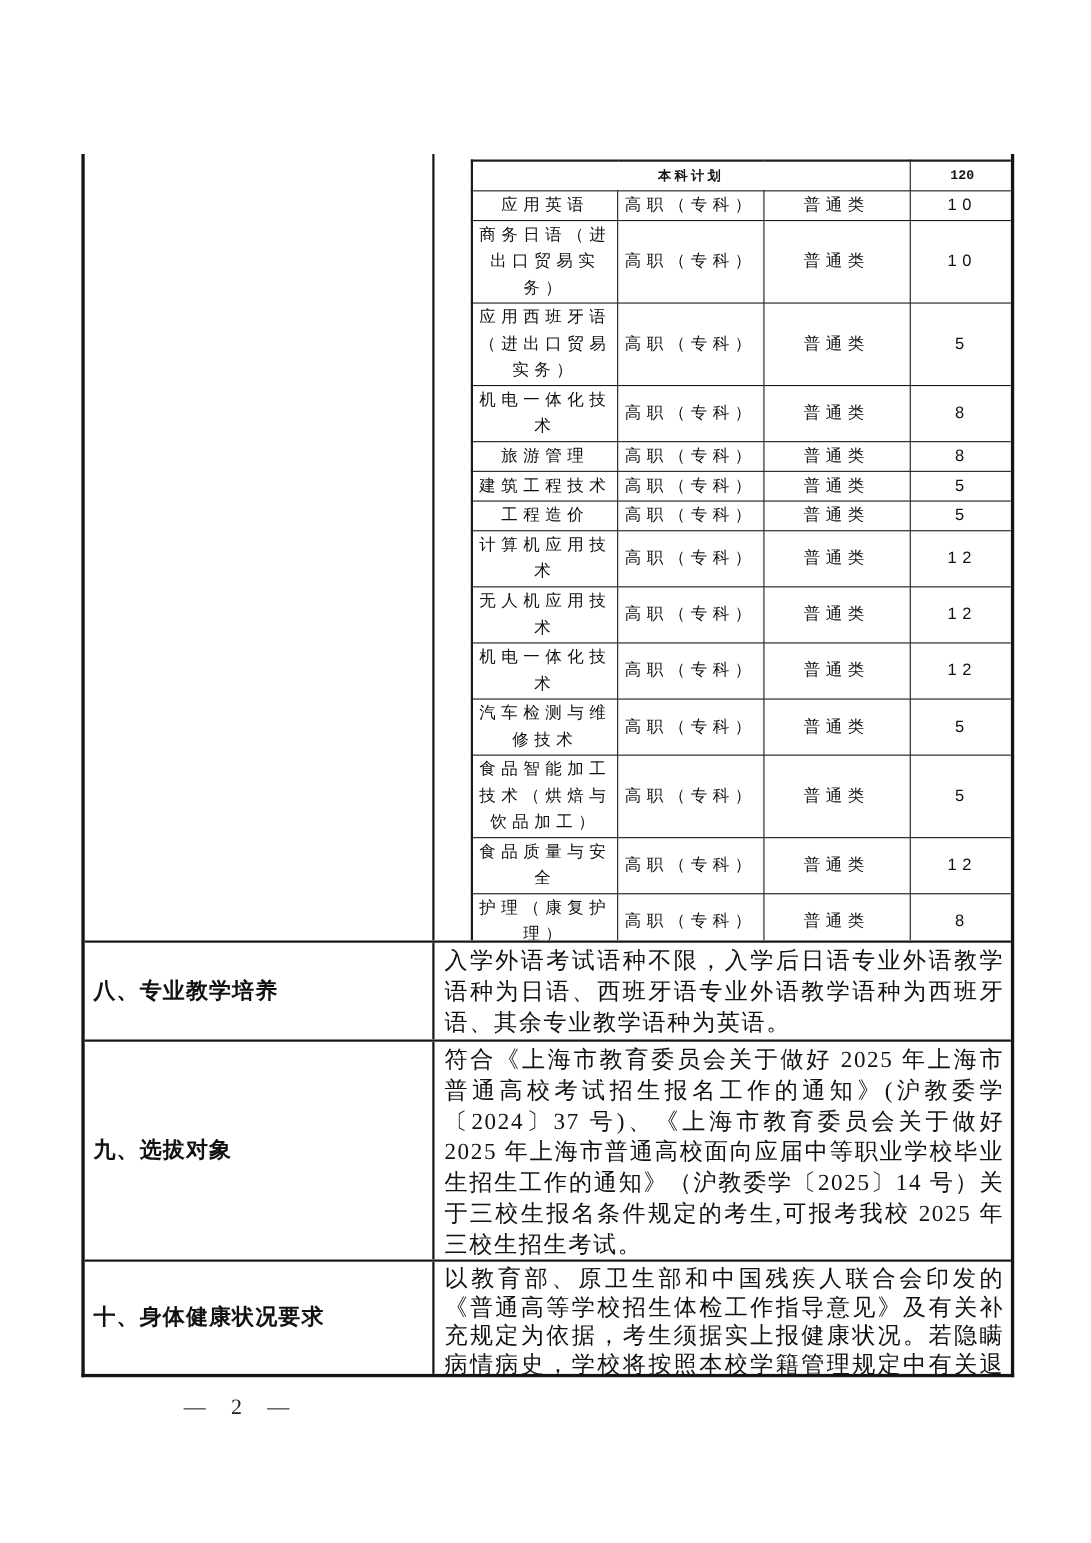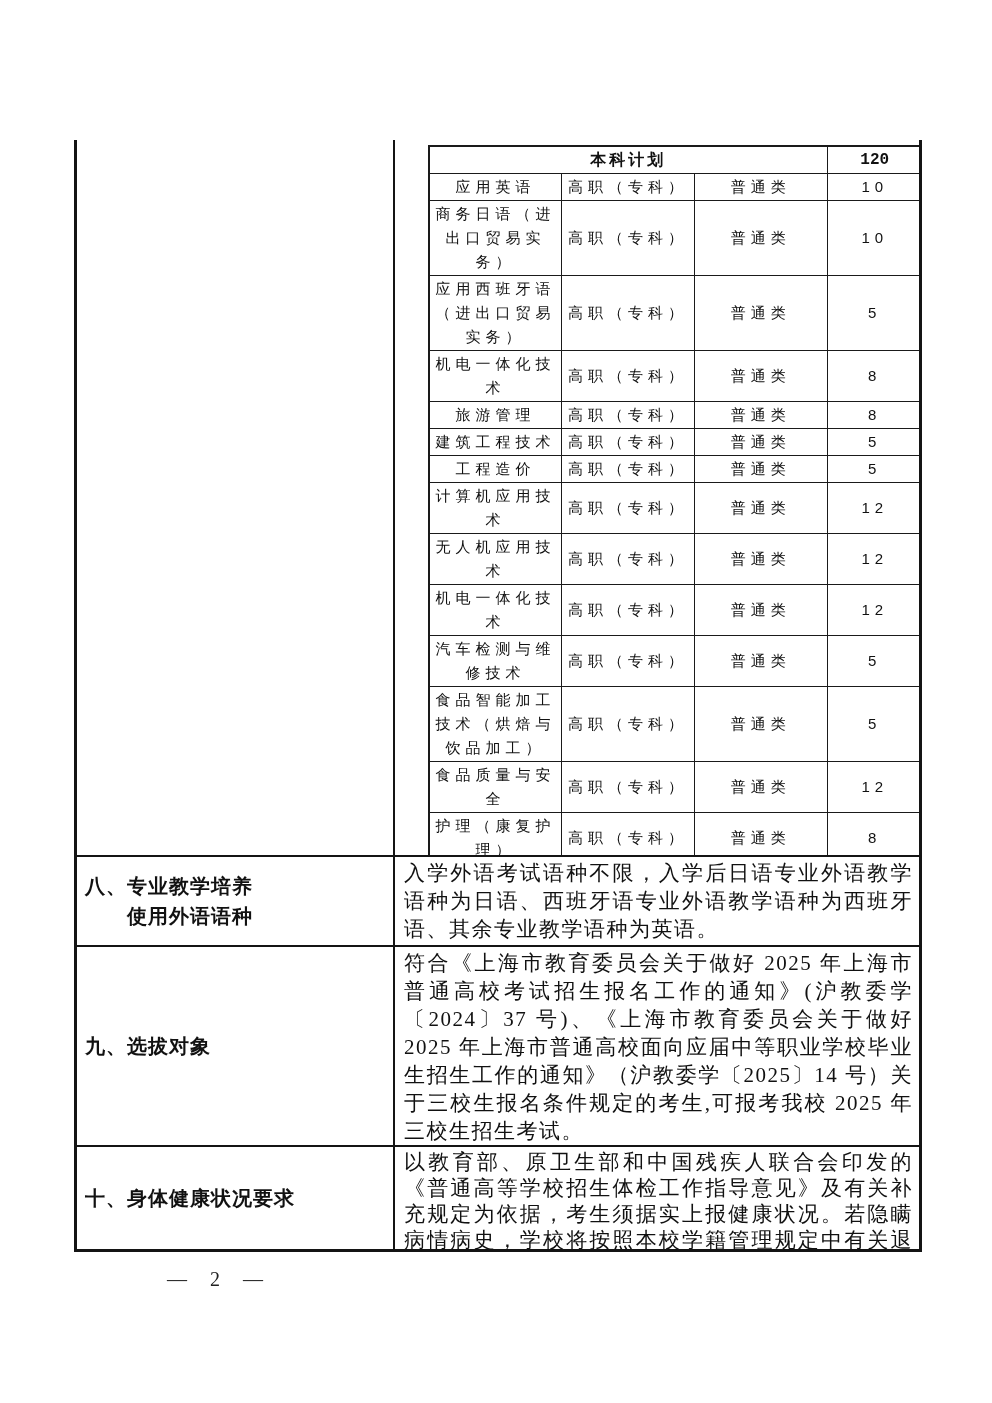--- a/index.html
+++ b/index.html
@@ -30,21 +30,21 @@
   table.plan{border-collapse:collapse;width:496px;margin:3px 0 0 24px;table-layout:fixed;}
   table.plan{border:2px solid #1a1a1a;}
   table.plan td{border:1.5px solid #1a1a1a;text-align:center;vertical-align:middle;
                 font-size:15px;letter-spacing:5px;line-height:24px;padding:1px 2px;}
   table.plan tr{height:27px;}
   td.c-major{width:195px;margin-top:20px;}
   td.c-level{width:117px;}
   td.c-cat{width:88px;}
   td.c-num{width:96px;font-family:"Liberation Sans","DejaVu Sans",sans-serif;
            letter-spacing:0;font-size:15px;}
-  tr.plan-total td{font-weight:bold;font-size:16px;letter-spacing:3px;margin-top:40px;}
+  tr.plan-total td{font-weight:bold;font-size:12px;letter-spacing:3px;margin-top:40px;}
   tr.plan-total td.c-num{letter-spacing:0;font-family:Liberation Mono, monospace;}
 
   
   .page-num{position:absolute;left:167px;top:1268px;font-size:20px;letter-spacing:2px;
             word-spacing:14px;color:#222;}
 </style>
 </head>
 <body>
 
 <div class="page">
@@ -145,21 +145,20 @@
     <td class="c-num">8</td>
   </tr>
           </tbody>
         </table>
       </div>
     </div>
 
     <div class="orow r2">
       <div class="ocell-label sec-label">
         <div>八、专业教学培养</div>
-        <div class="l2">使用外语语种</div>
       </div>
       <div class="ocell-content sec-content">入学外语考试语种不限，入学后日语专业外语教学语种为日语、西班牙语专业外语教学语种为西班牙语、其余专业教学语种为英语。</div>
     </div>
 
     <div class="orow r3">
       <div class="ocell-label sec-label">
         <div>九、选拔对象</div>
       </div>
       <div class="ocell-content sec-content">符合《上海市教育委员会关于做好 2025 年上海市普通高校考试招生报名工作的通知》(沪教委学〔2024〕37 号)、《上海市教育委员会关于做好 2025 年上海市普通高校面向应届中等职业学校毕业生招生工作的通知》（沪教委学〔2025〕14 号）关于三校生报名条件规定的考生,可报考我校 2025 年三校生招生考试。</div>
     </div>

